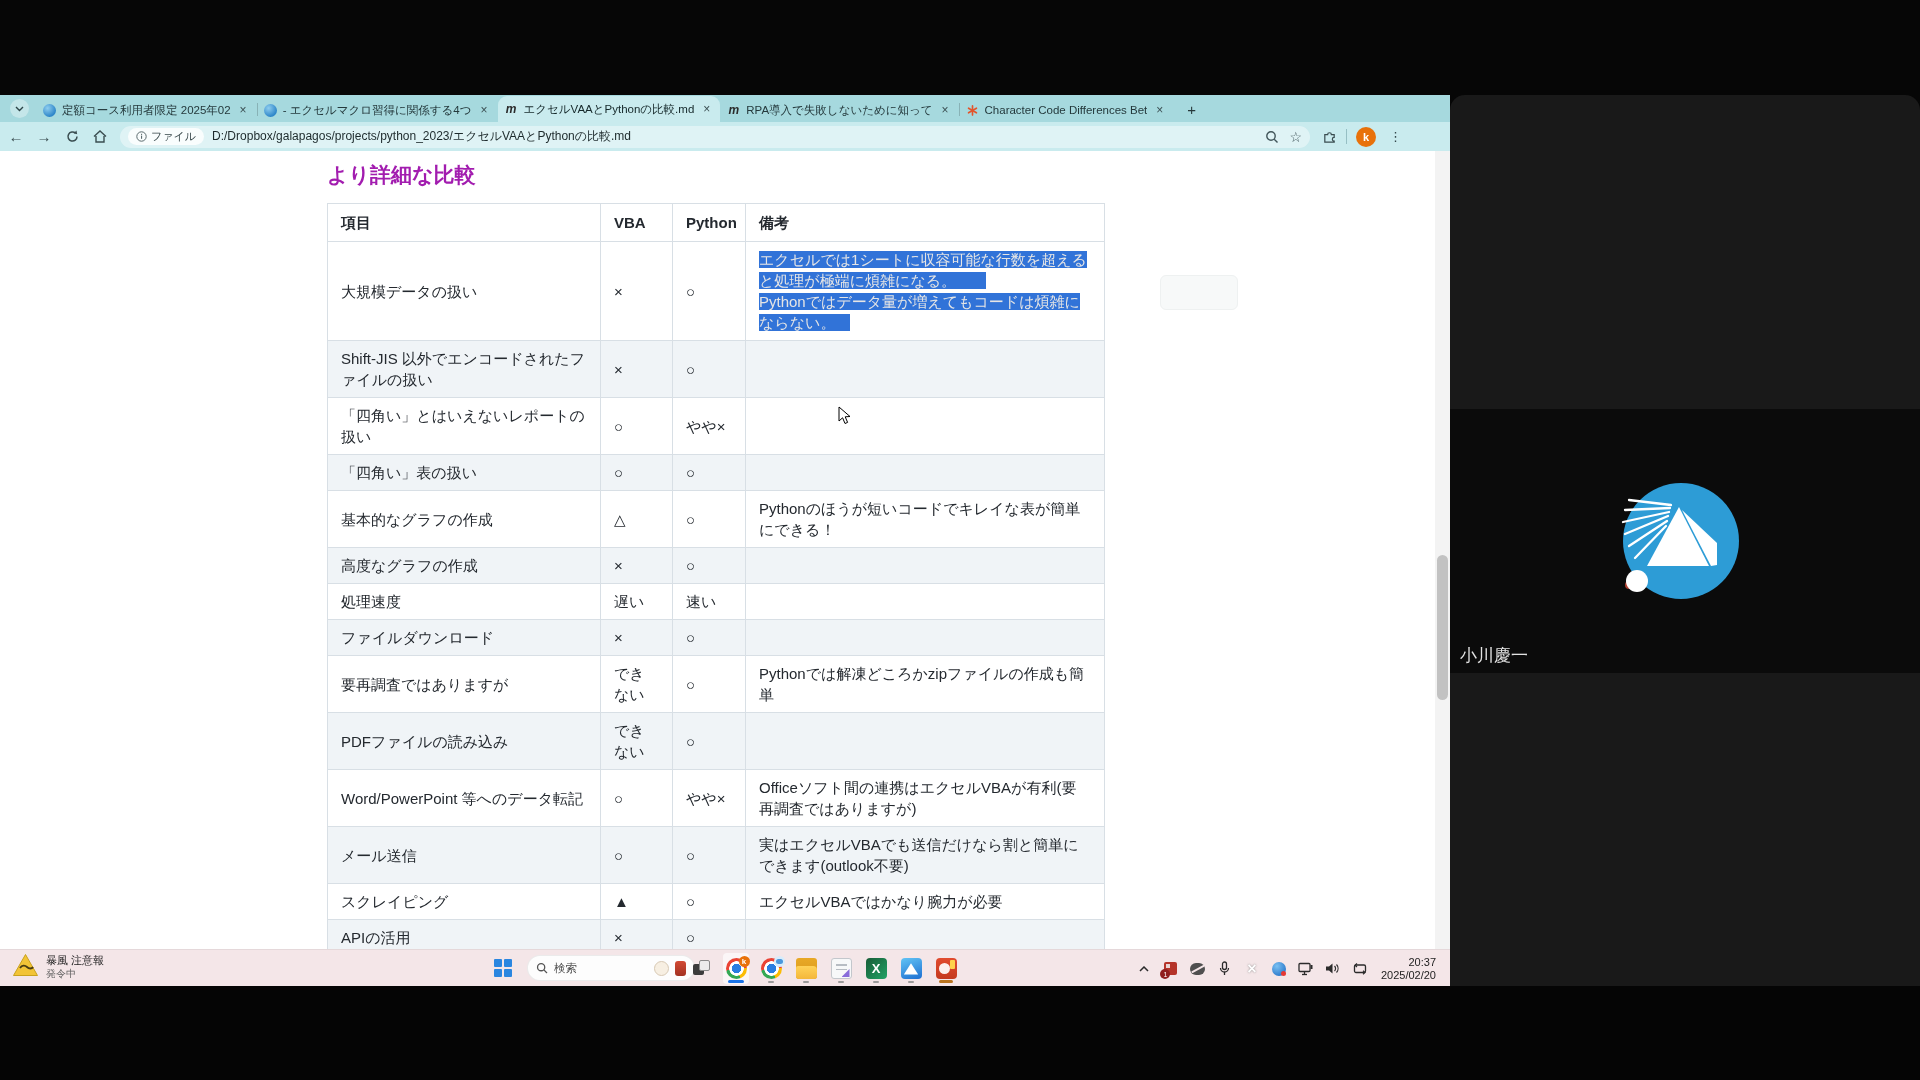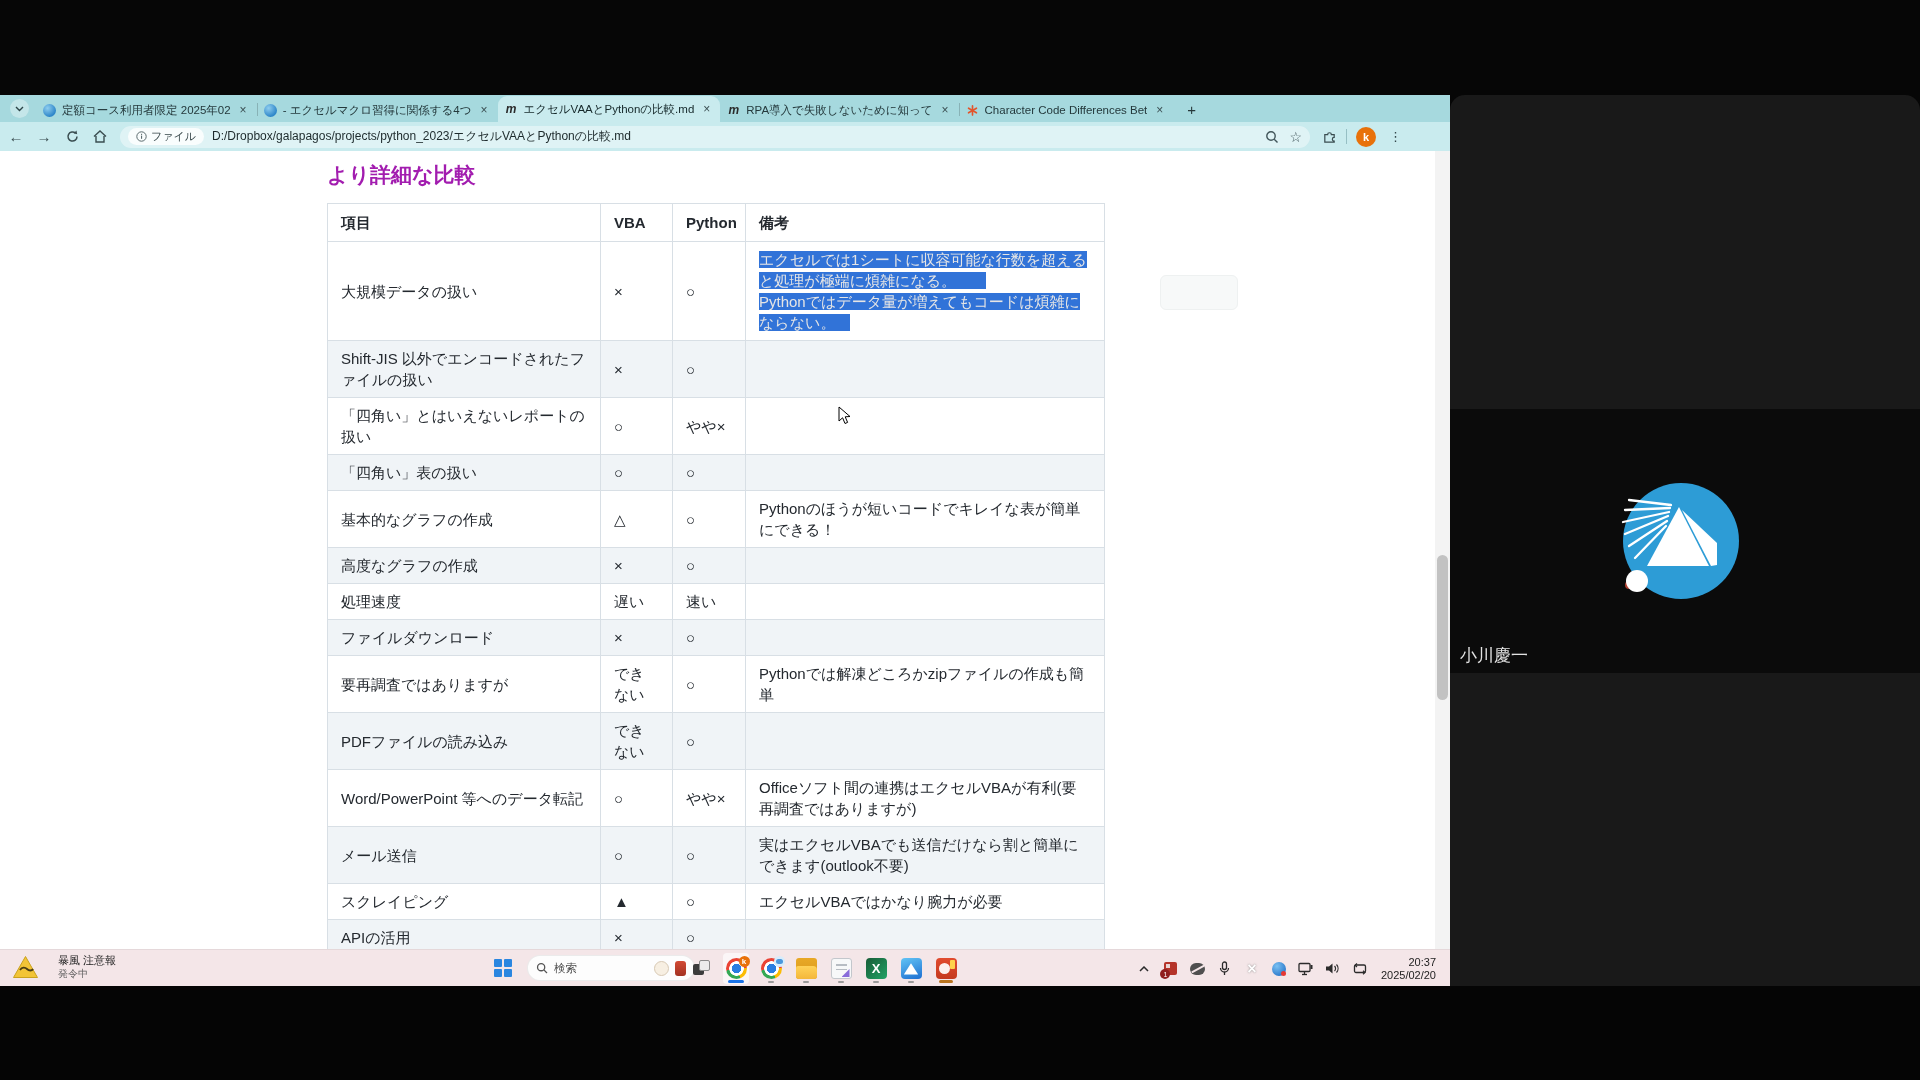--- a/index.html
+++ b/index.html
@@ -61,21 +61,21 @@
              border:1px solid #eef1f1;border-radius:6px;}
   .cursor{position:absolute;left:838px;top:255px;z-index:3;}
 
   
   .scrollbar{position:absolute;right:0;top:56px;width:15px;height:798px;background:#f3f3f3;}
   .scrollthumb{position:absolute;left:2px;top:404px;width:11px;height:145px;border-radius:6px;background:#c2c2c2;}
 
   
   .taskbar{position:absolute;left:0;top:854px;width:1450px;height:37px;background:#f4e6e8;
            border-top:1px solid rgba(0,0,0,.06);box-sizing:border-box;}
-  .weather{position:absolute;left:12px;top:3px;display:flex;align-items:center;gap:19px;}
+  .weather{position:absolute;left:12px;top:3px;display:flex;gap:7px;}
   .wtxt{display:flex;flex-direction:column;line-height:14px;}
   .wline1{font-size:11px;color:#1d1d1d;}
   .wline2{font-size:10px;color:#5f5f5f;}
   .startbtn{position:absolute;left:494px;top:9px;width:19px;height:19px;display:grid;
             grid-template-columns:8px 8px;grid-template-rows:8px 8px;gap:2px;}
   .startbtn i{background:#2a86e0;border-radius:1px;}
   .searchpill{position:absolute;left:527px;top:5px;width:168px;height:26px;border-radius:13px;background:#fdfdfd;
               border:1px solid rgba(0,0,0,.07);box-sizing:border-box;display:flex;align-items:center;padding:0 8px;gap:6px;}
   .searchpill .stext{font-size:11.5px;color:#4c4c4c;flex:1;}
   .deco-face{width:15px;height:15px;border-radius:50%;background:#f7efe2;border:1px solid #d8c9b4;box-sizing:border-box;}

